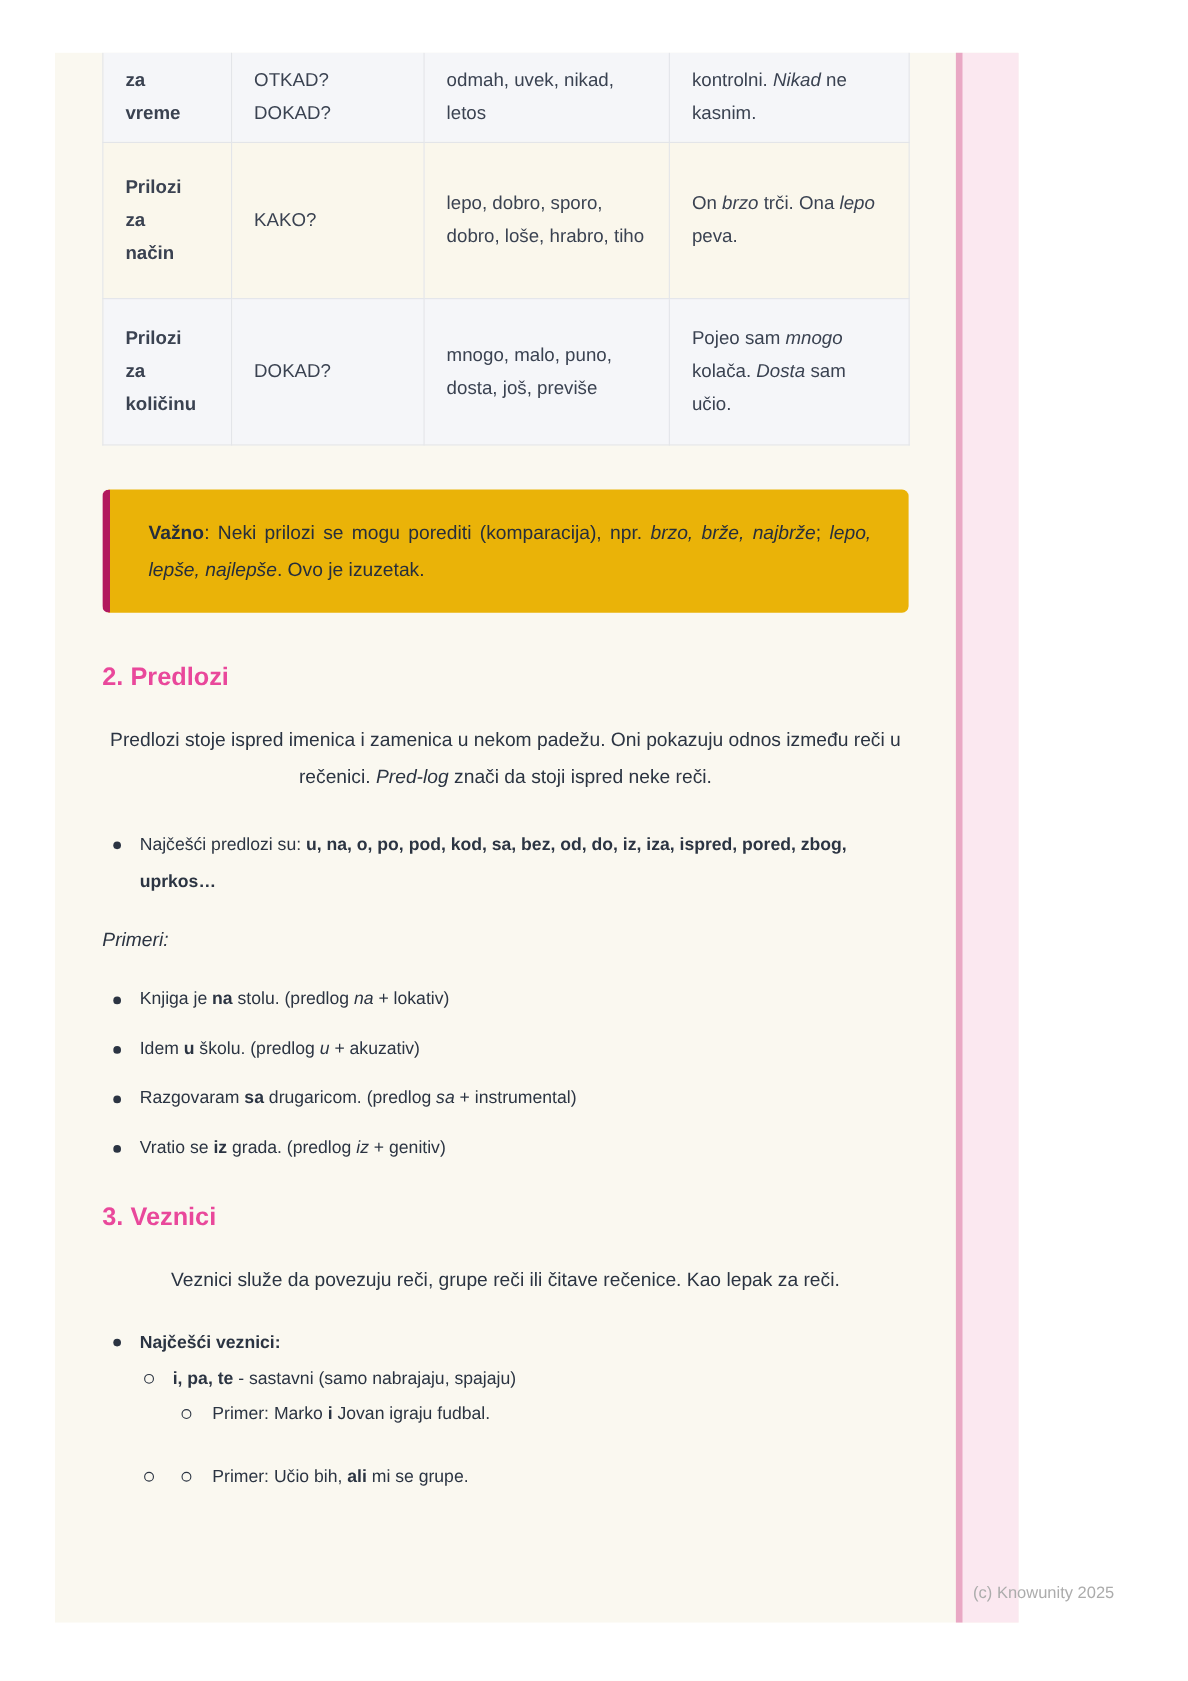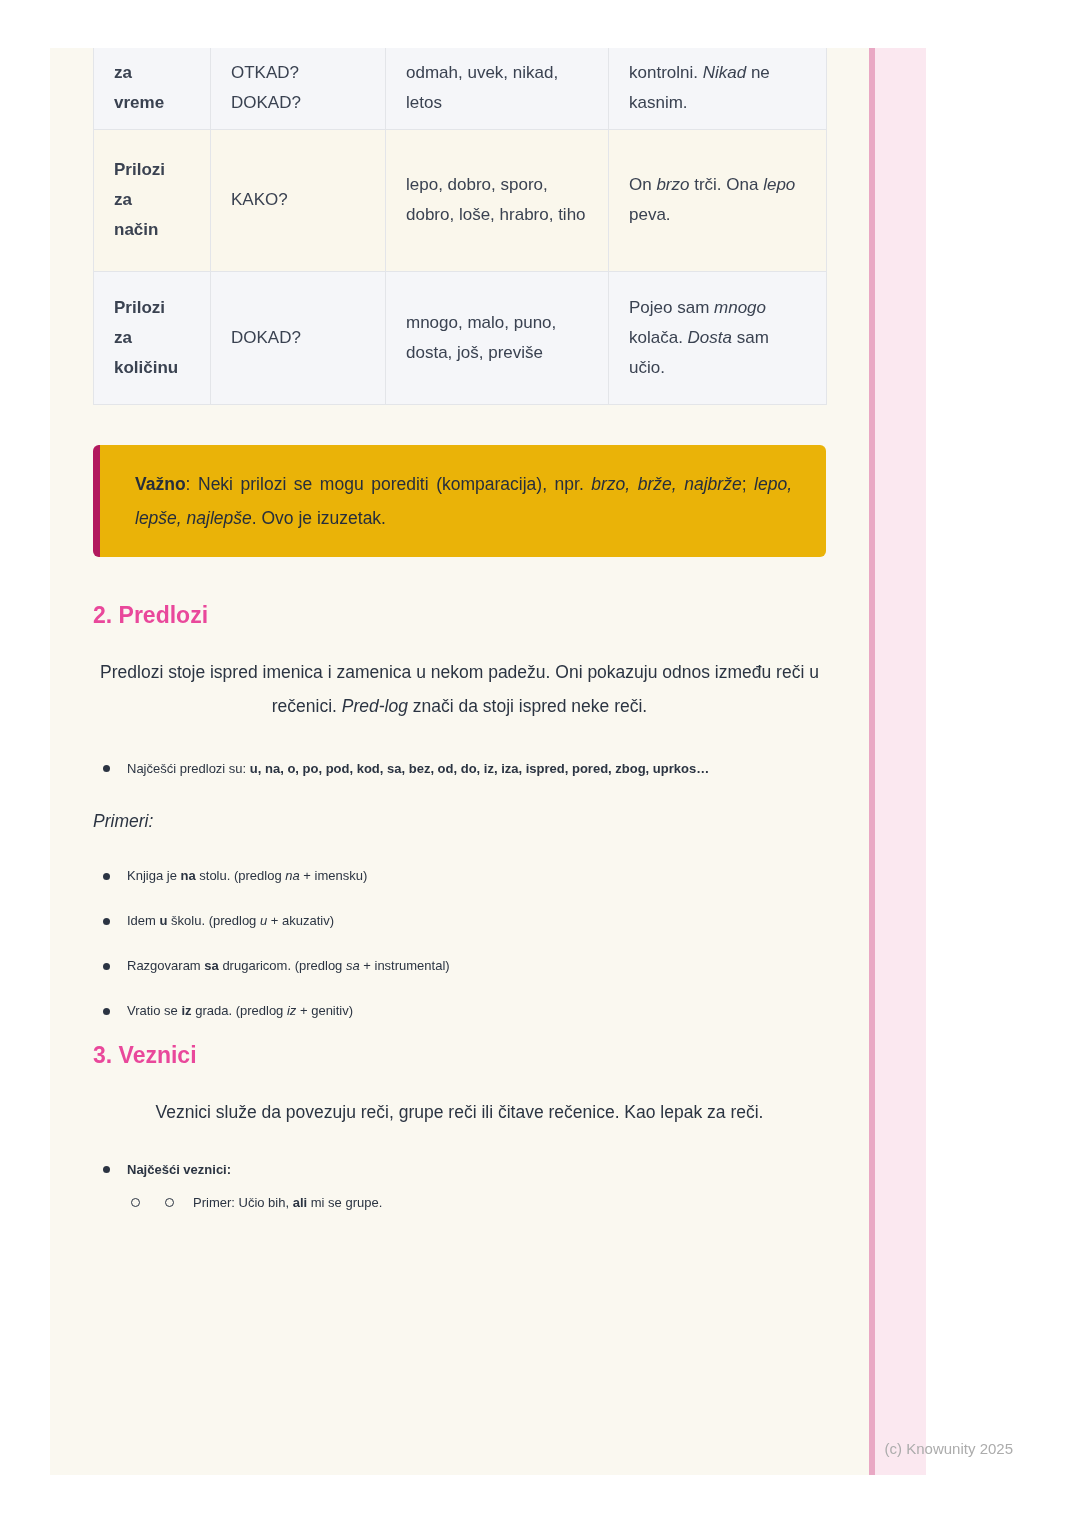--- a/index.html
+++ b/index.html
@@ -52,29 +52,29 @@
     color:#262E3C;
     text-align:justify;
   }
 
   h2.section-heading {
     margin-top:44px;
     font-size:23px; line-height:28px;
     font-weight:700;
     color:#E9489B;
   }
-  h2.veznici-heading { margin-top:14px; }
+  h2.veznici-heading { margin-top:32px; }
 
   p.body-par { margin-top:26px; font-size:17.5px; line-height:34px; color:#2B3442;text-align:center; }
   p.intro-veznici { margin-top:27px; line-height:32px; }
   p.primeri { margin-top:21px; font-size:17.5px; line-height:30px; font-style:italic; color:#2B3442; }
   p.keypoint { margin-top:26px; font-size:17.5px; line-height:32px; color:#2B3442; }
 
   ul { list-style:none; }
-  li { position:relative; font-size:13px; color:#2B3442; }
+  li { position:relative; font-size:16px; color:#2B3442; }
   li.dot { padding-left:34px; line-height:33px; }
   li.dot::before {
     content:""; position:absolute; left:10px; top:13px;
     width:7px; height:7px; border-radius:50%; background:#2B3442;
   }
   li.circle { padding-left:30px; line-height:32px; }
   li.circle::before {
     content:""; position:absolute; left:4px; top:11px;
     width:7px; height:7px; border-radius:50%;
     border:1.5px solid #2B3442; background:transparent;
@@ -141,36 +141,42 @@
 
     <p class="body-par"><span>Predlozi stoje ispred imenica i zamenica u nekom padežu. Oni pokazuju odnos između reči u rečenici. </span><span class="i">Pred-log</span><span> znači da stoji ispred neke reči.</span></p>
 
     <ul class="lead-list">
       <li class="dot"><span>Najčešći predlozi su: </span><span class="b">u, na, o, po, pod, kod, sa, bez, od, do, iz, iza, ispred, pored, zbog, uprkos…</span></li>
     </ul>
 
     <p class="primeri"><span>Primeri:</span></p>
 
     <ul class="examples">
-      <li class="dot"><span>Knjiga je </span><span class="b">na</span><span> stolu. (predlog </span><span class="i">na</span><span> + imensku)</span></li>
+      <li class="dot"><span>Knjiga je </span><span class="b">na</span><span> stolu. (predlog </span><span class="i">na</span><span> + lokativ)</span></li>
       <li class="dot"><span>Idem </span><span class="b">u</span><span> školu. (predlog </span><span class="i">u</span><span> + akuzativ)</span></li>
       <li class="dot"><span>Razgovaram </span><span class="b">sa</span><span> drugaricom. (predlog </span><span class="i">sa</span><span> + instrumental)</span></li>
       <li class="dot"><span>Vratio se </span><span class="b">iz</span><span> grada. (predlog </span><span class="i">iz</span><span> + genitiv)</span></li>
     </ul>
 
 
     <h2 class="section-heading veznici-heading">3. Veznici</h2>
 
     <p class="body-par intro-veznici"><span>Veznici služe da povezuju reči, grupe reči ili čitave rečenice. Kao lepak za reči.</span></p>
 
     <ul class="veznici-list">
       <li class="dot">
         <span><span class="b">Najčešći veznici:</span></span>
         <ul class="level2">
           <li class="circle">
+            <span><span class="b">i, pa, te</span><span> - sastavni (samo nabrajaju, spajaju)</span></span>
+            <ul class="level3">
+              <li class="circle"><span>Primer: Marko </span><span class="b">i</span><span> Jovan igraju fudbal.</span></li>
+            </ul>
+          </li>
+          <li class="circle">
             <ul class="level3">
               <li class="circle"><span>Primer: Učio bih, </span><span class="b">ali</span><span> mi se grupe.</span></li>
             </ul>
           </li>
         </ul>
       </li>
     </ul>
 
   </div>
 </div>

